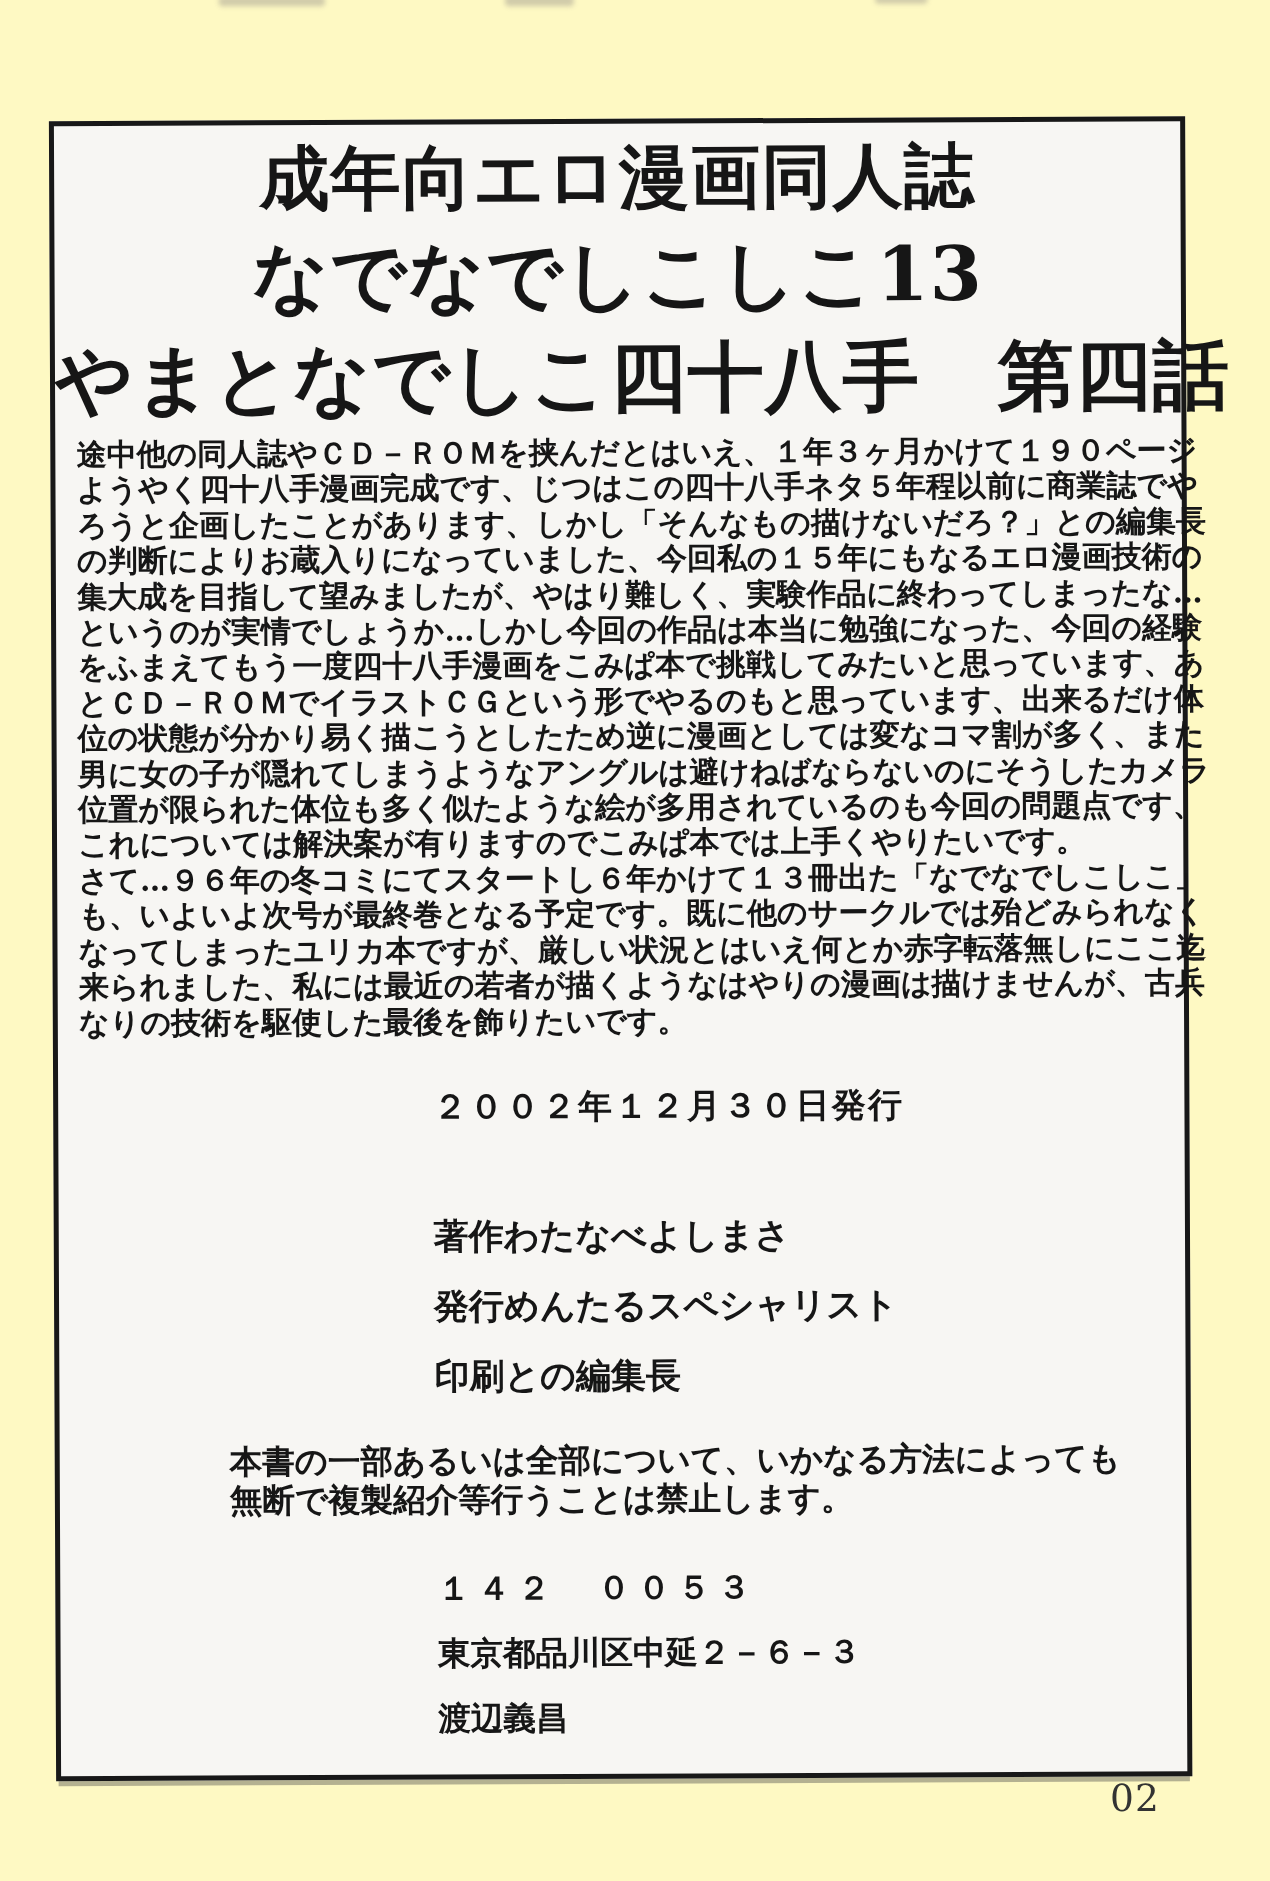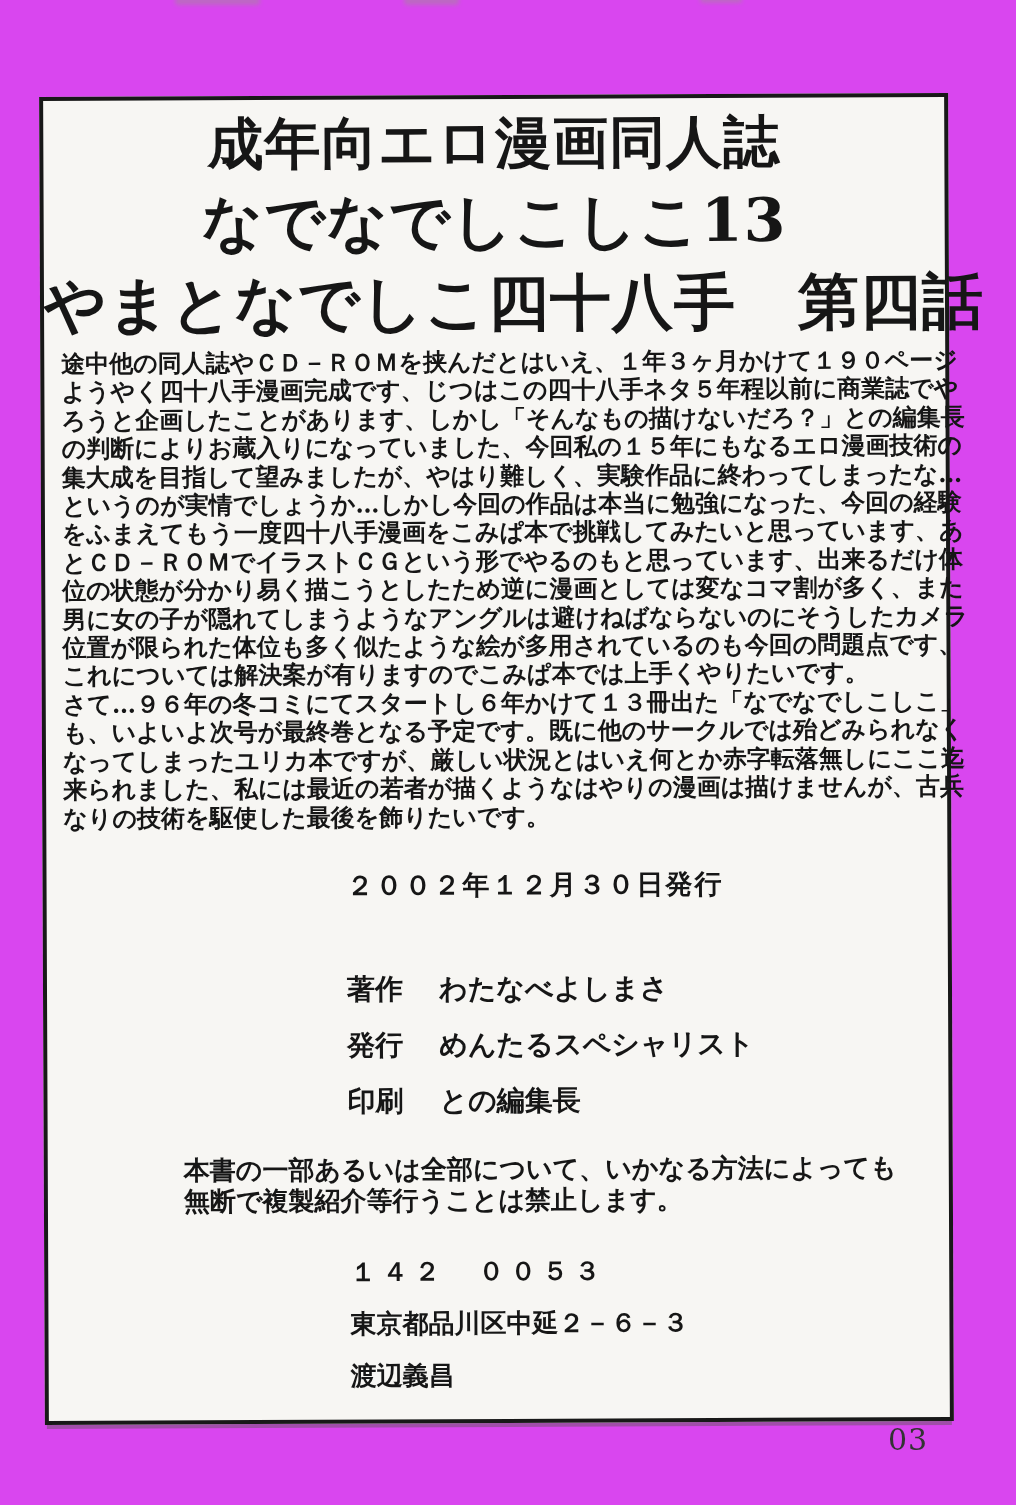--- a/index.html
+++ b/index.html
@@ -4,21 +4,21 @@
 <style>
   html, body {
     margin: 0;
     padding: 0;
     background: #e8e6e2;
   }
   .page {
     position: relative;
     width: 1016px;
     height: 1505px;
-    background: #d946ef;
+    background: #fef9c3;
     overflow: hidden;
     font-family: "DejaVu Serif", "Liberation Serif", serif;
     color: #161616;
   }
   
   .smudge {
     position: absolute;
     background: #9a948c;
     opacity: 0.45;
     filter: blur(2px);
@@ -78,21 +78,21 @@
   }
 
   .credits {
     position: absolute;
     left: 300px;
     top: 875px;
     font-size: 28px;
     font-weight: bold;
   }
   .credit-row { margin-bottom: 26px; white-space: nowrap; line-height: 30px; }
-  .credit-role { margin-right: 36px; }
+  .credit-role { }
 
   .notice {
     position: absolute;
     left: 136px;
     top: 1055px;
     font-size: 26px;
     line-height: 31px;
     font-weight: bold;
   }
   .notice .text-line { white-space: nowrap; }
@@ -173,15 +173,15 @@
       </div>
 
     <div class="addr">
       <div class="postal">１４２　００５３</div>
       <div>東京都品川区中延２－６－３</div>
       <div>渡辺義昌</div>
     </div>
 
   </div>
 
-  <div class="pagenum">03</div>
+  <div class="pagenum">02</div>
 
 </div>
 
 </body></html>

